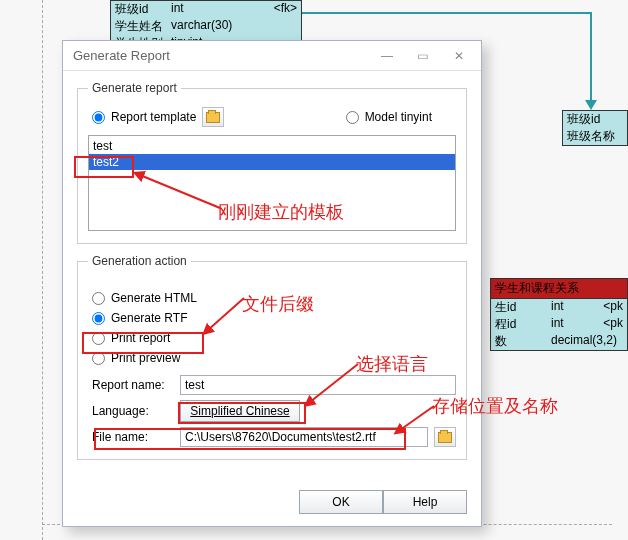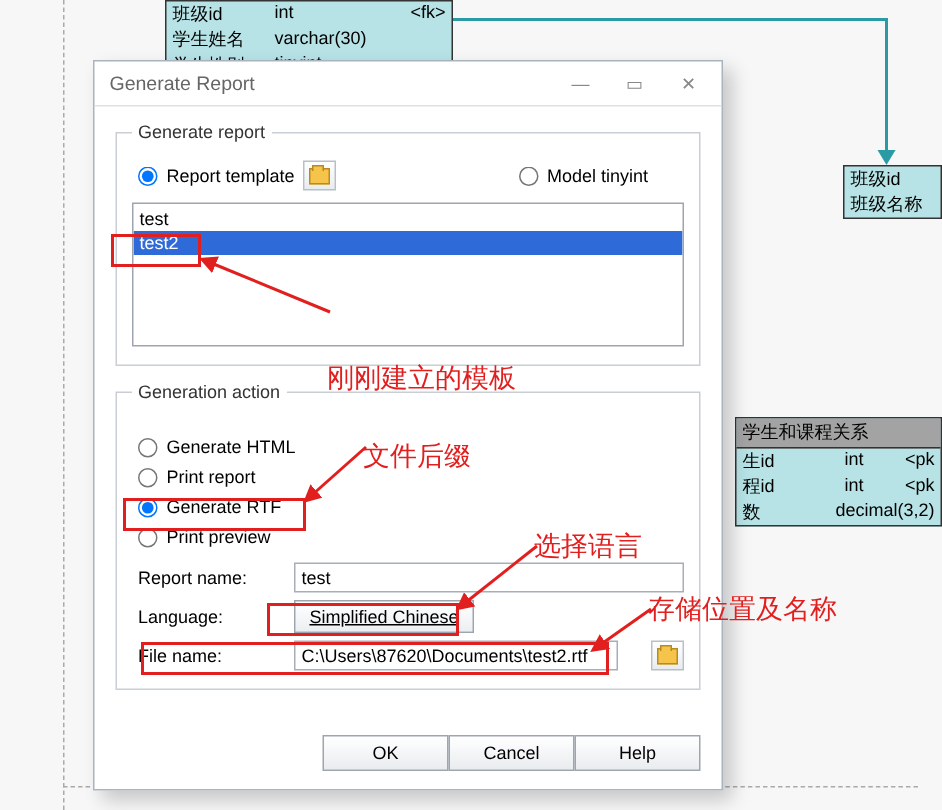--- a/index.html
+++ b/index.html
@@ -1,20 +1,20 @@
 <!DOCTYPE html>
 <html><head>
 <meta charset="utf-8">
 <style>
   * { box-sizing: border-box; font-family: "Microsoft YaHei", Tahoma, sans-serif; font-size: 12px; }
   body { margin: 0; width: 628px; height: 540px; background: #f7f7f7; position: relative; overflow: hidden; }
   
   .bg-table { position: absolute; border: 1px solid #333; background: #b7e3e6; font-size: 11px; }
-  .bg-table .title { background: #a3a3a3; border-bottom: 1px solid #333; padding: 1px 4px; }
-  .bg-table .row { display: flex; padding: 0 4px; gap: 12px; }
+  .bg-table .title { background: #b91c1c; border-bottom: 1px solid #333; padding: 1px 4px; }
+  .bg-table .row { display: flex; padding: 0 4px; }
   .bg-table .row span:first-child { width: 56px; }
   .bg-line { position: absolute; background: #2a9ba5; }
   .bg-arrow { position: absolute; width: 0; height: 0; border-left: 6px solid transparent; border-right: 6px solid transparent; border-top: 10px solid #2a9ba5; }
   .vline { position: absolute; border-left: 1px dashed #aaa; }
   .hline-bg { position: absolute; border-top: 1px dashed #aaa; }
   
   .dialog { position: absolute; left: 62px; top: 40px; width: 420px; background: #fff; border: 1px solid #a9b4c0; box-shadow: 6px 6px 12px rgba(0,0,0,.2); }
   .titlebar { height: 30px; display: flex; align-items: center; padding: 0 4px 0 10px; color: #666; border-bottom: 1px solid #e0e0e0; }
   .titlebar .title { flex: 1; font-size: 13px; }
   .tbtn { width: 36px; height: 24px; display: flex; align-items: center; justify-content: center; color: #888; }
@@ -25,21 +25,21 @@
   .radio-row.first { justify-content: center; padding-right: 24px; }
   .radio { display: flex; align-items: center; gap: 6px; }
   .radio input { margin: 0; }
   .folder-btn { width: 22px; height: 20px; border: 1px solid #b9bfc6; background: linear-gradient(#fff,#e9ecef); display: inline-flex; align-items: center; justify-content: center; }
   .folder-icon { width: 14px; height: 11px; background: #f6c44a; border: 1px solid #b88a1f; position: relative; }
   .folder-icon::before { content: ""; position: absolute; top: -3px; left: 1px; width: 6px; height: 3px; background: #f6c44a; border: 1px solid #b88a1f; border-bottom: none; }
   .listbox { border: 1px solid #9da5ae; height: 96px; margin-top: 4px; padding-top: 2px; background: #fff; overflow: hidden; }
   .li { padding: 1px 4px; }
   .li.sel { background: #2e6bd8; color: #fff; }
   .gen-grid { display: grid; grid-template-columns: 1fr; row-gap: 6px; margin: 13px 0 10px 4px; }
-  .form-row { display: flex; align-items: center; gap: 22px; margin: 5px 0 0 4px; }
+  .form-row { display: flex; align-items: center; gap: 6px; margin: 5px 0 0 4px; }
   .lab { width: 82px; }
   input[type=text] { height: 20px; border: 1px solid #a7aeb7; padding: 0 4px; flex: 1; background: #fff; }
   .lang-btn { height: 22px; min-width: 120px; border: 1px solid #9da5ae; background: linear-gradient(#fff,#eceff2); padding: 0 8px; text-align: center; text-decoration: underline; }
   .btnbar { display: flex; justify-content: flex-end; padding: 8px 14px 12px 0; }
   .btn { width: 84px; height: 24px; border: 1px solid #9da5ae; background: linear-gradient(#fff,#e9ecef); display: flex; align-items: center; justify-content: center; }
   
   .redbox { position: absolute; border: 2px solid #e21f1f; pointer-events: none; }
   .redtxt { position: absolute; color: #e21f1f; font-size: 18px; font-weight: 400; pointer-events: none; white-space: nowrap; }
   
   svg.anno { position: absolute; top: 0; left: 0; width: 628px; height: 540px; pointer-events: none; }
@@ -126,26 +126,26 @@
     </fieldset>
 
     <fieldset>
       <legend>Generation action</legend>
       <div class="gen-grid">
         <label class="radio">
           <input type="radio" style="">
           <span>Generate HTML</span>
         </label>
         <label class="radio">
+          <input type="radio" checked="" style="">
+          <span>Generate RTF</span>
+        </label>
+        <label class="radio">
           <input type="radio" style="">
           <span>Print report</span>
-        </label>
-        <label class="radio">
-          <input type="radio" checked="" style="">
-          <span>Generate RTF</span>
         </label>
         <label class="radio">
           <input type="radio" style="">
           <span>Print preview</span>
         </label>
       </div>
       <div class="form-row">
         <span class="lab">Report name:</span>
         <input type="text" value="test" style="">
       </div>
@@ -157,31 +157,30 @@
         <span class="lab">File name:</span>
         <input type="text" value="C:\Users\87620\Documents\test2.rtf" style="">
         <span class="folder-btn">
             <span class="folder-icon"></span>
           </span>
       </div>
     </fieldset>
   </div>
   <div class="btnbar">
     <button class="btn">OK</button>
-    <button class="btn">Cancel</button>
     <button class="btn">Help</button>
   </div>
 </div>
 
 <div class="redbox" style="left:74px; top:156px; width:60px; height:22px;"></div>
 <div class="redbox" style="left:82px; top:332px; width:122px; height:22px;"></div>
 <div class="redbox" style="left:178px; top:402px; width:128px; height:22px;"></div>
 <div class="redbox" style="left:94px; top:428px; width:312px; height:22px;"></div>
 
-<div class="redtxt" style="left:218px; top:200px;margin-top:40px;">刚刚建立的模板</div>
+<div class="redtxt" style="left:218px; top:200px;">刚刚建立的模板</div>
 <div class="redtxt" style="left:242px; top:292px;">文件后缀</div>
 <div class="redtxt" style="left:356px; top:352px;">选择语言</div>
 <div class="redtxt" style="left:432px; top:394px;">存储位置及名称</div>
 
 <svg class="anno">
   <defs>
     <marker id="ah" markerWidth="10" markerHeight="10" refX="2" refY="3" orient="auto">
       <path d="M0,0 L6,3 L0,6 Z" fill="#e21f1f"></path>
     </marker>
   </defs>

